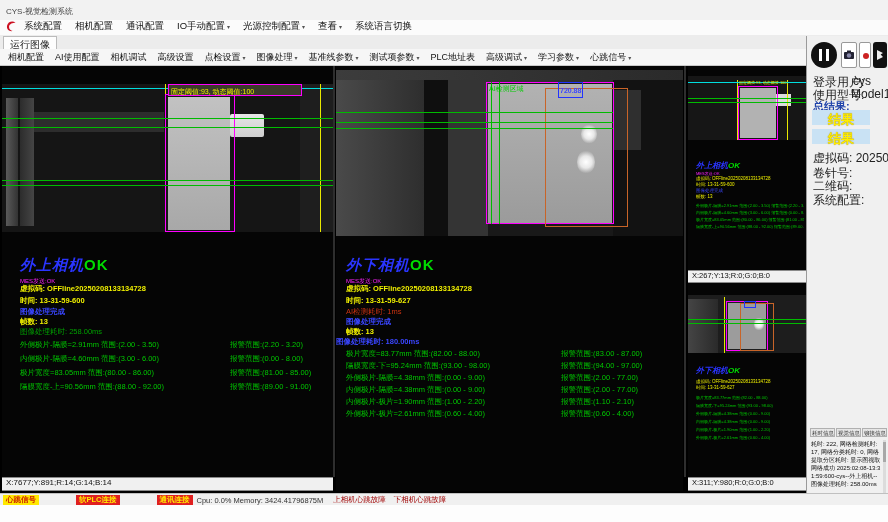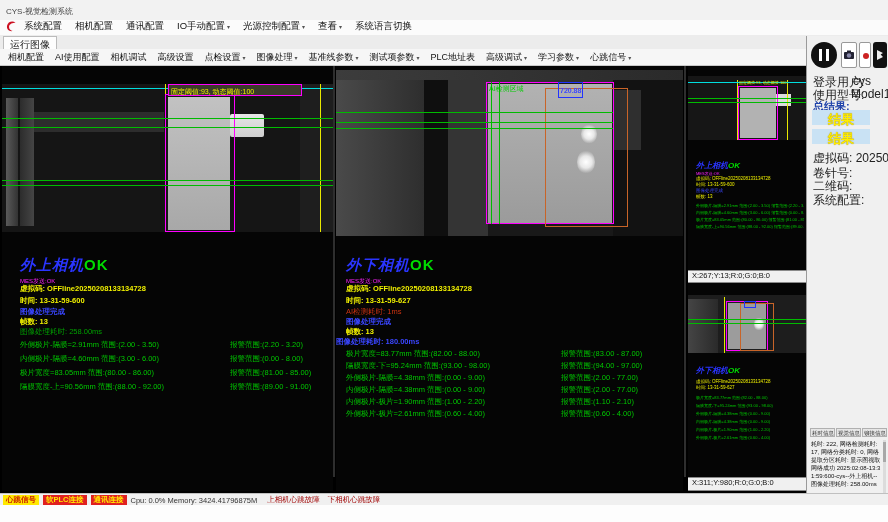--- a/index.html
+++ b/index.html
@@ -52,21 +52,21 @@
   .sb-blue { color:#2244aa; font-weight:bold; }
   .result-box { position:absolute; left:5px; width:58px; height:15px; background:#c9e2f4; text-align:center; }
   .result-box span { font-size:13px; font-weight:bold; color:#ffee00; line-height:15px; text-shadow:0 0 1px #886600; }
   .log-tab { position:absolute; top:0; height:9px; background:#e6e6e6; border:1px solid #b0b0b0; font-size:5.5px; color:#333; line-height:8px; text-align:center; box-sizing:border-box; padding:0 1px; white-space:nowrap; overflow:hidden; }
   .log-text { position:absolute; font-size:6px; line-height:8px; color:#111; width:70px; word-break:break-all; }
 
   
   .statusbar { left:0; top:493px; width:888px; height:12px; background:#f0f0f0; border-top:1px solid #c0c0c0; display:flex; align-items:center; font-size:7.5px; }
   .badge { padding:0 3px; margin-right:4px; font-weight:bold; line-height:10px; }
   .badge-yellow { background:#ffe800; color:#cc2200; }
-  .badge-red { background:#e02020; color:#ffe800; }
+  .badge-red { background:#e02020; color:#ffe800;margin-left:33px; }
   .sb-text { color:#333; margin-right:10px; white-space:nowrap; }
   .sb-fault { color:#a00000; margin-right:8px; white-space:nowrap; }
 
   .blob { position:absolute; border-radius:50%; background:radial-gradient(circle,#ffffff 0%,#e8e8e8 40%,rgba(120,120,120,0) 75%); }
   .btn { position:absolute; box-sizing:border-box; }
 </style>
 </head>
 <body>
 
 <div class="app">
@@ -188,20 +188,21 @@
     <div class="t-y" style="left:18px; top:218px;">虚拟码: OFFline20250208133134728</div>
     <div class="t-y" style="left:18px; top:230px;">时间: 13-31-59-600</div>
     <div class="t-b" style="left:18px; top:241px;">图像处理完成</div>
     <div class="t-y" style="left:18px; top:251px;">帧数: 13</div>
     <div class="t-g2" style="left:18px; top:261px;">图像处理耗时: 258.00ms</div>
     <div class="meas" style="left:18px; top:274px; width:310px;"><span>外侧极片-隔膜=2.91mm 范围:(2.00 - 3.50)</span><span class="alarm" style="left:210px;">报警范围:(2.20 - 3.20)</span></div>
     <div class="meas" style="left:18px; top:288px; width:310px;"><span>内侧极片-隔膜=4.60mm 范围:(3.00 - 6.00)</span><span class="alarm" style="left:210px;">报警范围:(0.00 - 8.00)</span></div>
     <div class="meas" style="left:18px; top:302px; width:310px;"><span>极片宽度=83.05mm 范围:(80.00 - 86.00)</span><span class="alarm" style="left:210px;">报警范围:(81.00 - 85.00)</span></div>
     <div class="meas" style="left:18px; top:316px; width:310px;"><span>隔膜宽度-上=90.56mm 范围:(88.00 - 92.00)</span><span class="alarm" style="left:210px;">报警范围:(89.00 - 91.00)</span></div>
 
+    <div class="prow" style="left:0; top:411px; width:331px; height:14px;">X:7677;Y:891;R:14;G:14;B:14</div>
   </div>
 
   <div class="a panel" style="left:336px; top:66px; width:347px; height:425px;">
 
     <div class="a" style="left:0; top:4px; width:347px; height:166px; background:#191919; overflow:hidden;">
       <div class="a" style="left:0; top:0; width:347px; height:12px; background:linear-gradient(90deg,#3c3c3c,#2a2a2a);"></div>
       <div class="a" style="left:0; top:10px; width:88px; height:156px; background:linear-gradient(90deg,#4a4a4a,#2e2e2e);"></div>
       <div class="a" style="left:88px; top:10px; width:24px; height:156px; background:#0f0f0f;"></div>
       <div class="a" style="left:112px; top:10px; width:40px; height:156px; background:#343434;"></div>
       <div class="a" style="left:277px; top:10px; width:70px; height:156px; background:#121212;"></div>

